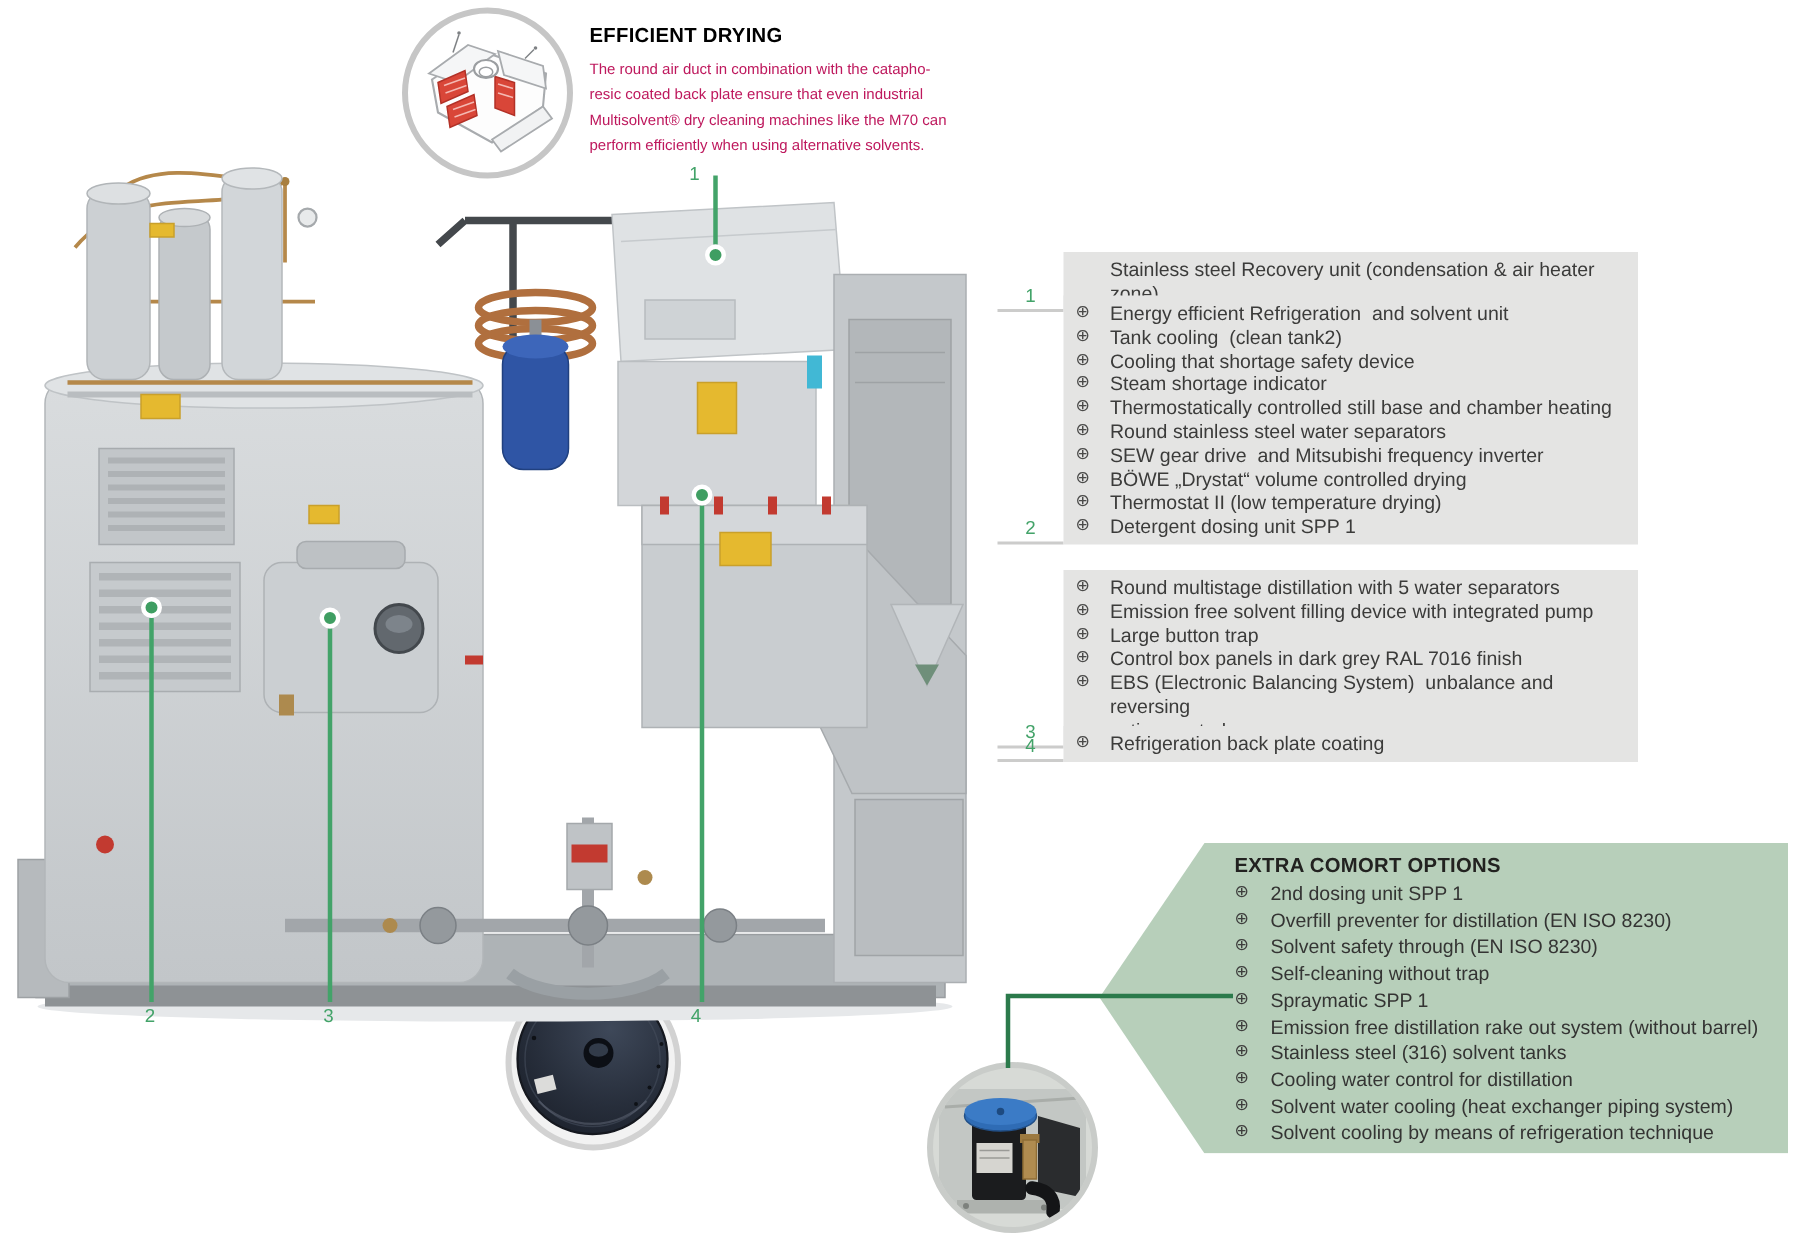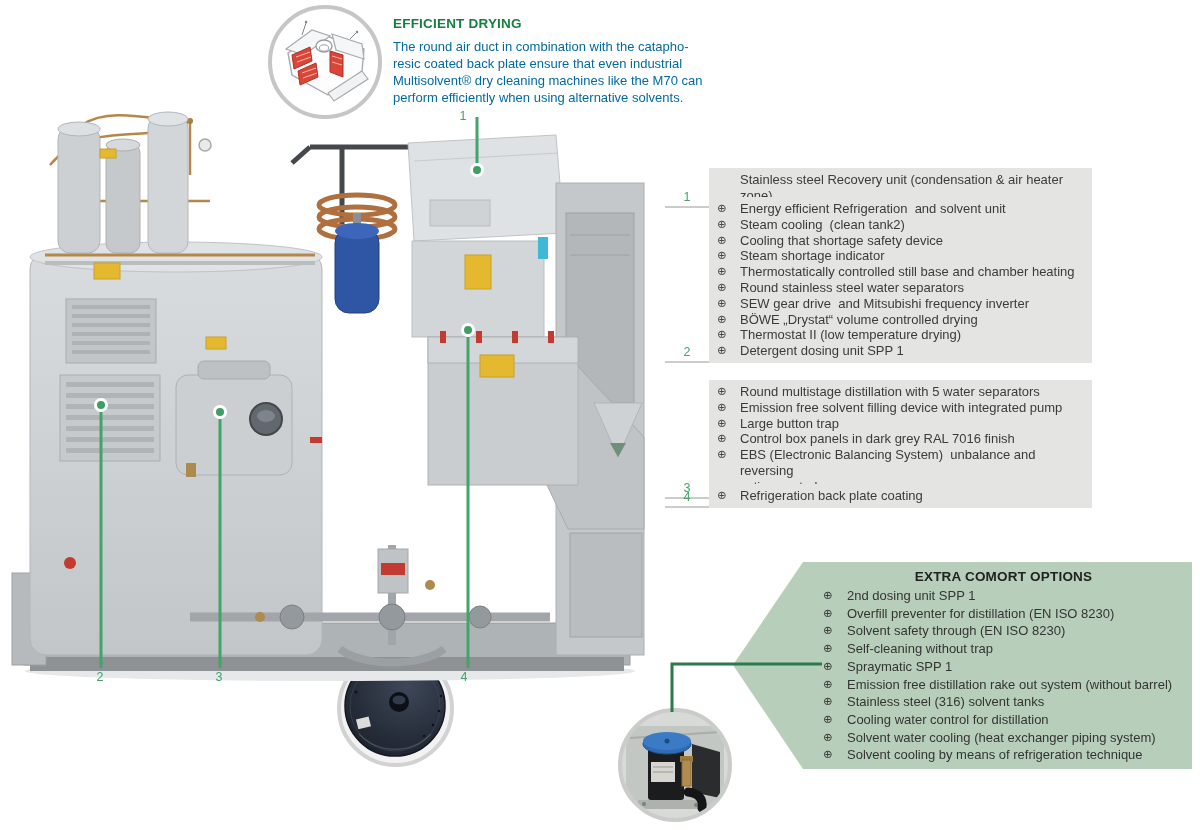--- a/index.html
+++ b/index.html
@@ -3,22 +3,22 @@
 <meta charset="utf-8">
 <title>M70 Multisolvent Brochure Page</title>
 <style>
   html,body{margin:0;padding:0;background:#fff;}
   body{width:1200px;height:830px;position:relative;overflow:hidden;
        font-family:"Liberation Sans","DejaVu Sans",sans-serif;color:#3b3b3a;}
   .abs{position:absolute;}
 
   
   .edb{position:absolute;left:393px;top:16px;width:326px;}
-  .edb h3{font-size:13.5px;margin:0 0 7px 0;color:#15803d;letter-spacing:.2px;}
-  .edb p{font-size:13px;line-height:17px;margin:0;color:#0369a1;white-space:pre-line;}
+  .edb h3{font-size:13.5px;margin:0 0 7px 0;color:#000000;letter-spacing:.2px;}
+  .edb p{font-size:10px;line-height:17px;margin:0;color:#be185d;white-space:pre-line;}
 
   
   .inset{position:absolute;border-radius:50%;background:#fff;box-sizing:border-box;overflow:hidden;}
   .inset svg{display:block;}
   #inset-drawing{left:268px;top:5px;width:114px;height:114px;border:4px solid #c6c6c6;}
   #inset-backplate{left:337px;top:650px;width:117px;height:117px;border:4px solid #d2d2d2;background:#f2f2f2;}
   #inset-pump{left:618px;top:708px;width:114px;height:114px;border:4px solid #c9ccc9;background:#d7dad6;}
 
   
   #machine{left:10px;top:105px;width:645px;height:585px;z-index:1;}
@@ -45,21 +45,21 @@
   .num{font-size:12.5px;color:#43a369;padding-bottom:2px;}
   .fbox{flex:1;background:#e4e4e3;padding:4px 8px;font-size:13px;line-height:15.8px;color:#3b3b3a;}
   .fline{display:flex;}
   .fb{width:23px;flex:none;font-size:11.5px;color:#4a4a49;}
   .ft{flex:1;white-space:pre-wrap;}
 
   
   .extra{position:absolute;left:733px;top:562px;width:459px;height:207px;background:#b7cfba;
          clip-path:polygon(70px 0,100% 0,100% 100%,70px 100%,0 103px);
          padding:7px 8px 0 90px;box-sizing:border-box;z-index:1;}
-  .extra h3{font-size:13.5px;margin:0 0 3px 0;color:#222220;letter-spacing:.2px;text-align:center;}
+  .extra h3{font-size:13.5px;margin:0 0 3px 0;color:#222220;letter-spacing:.2px;}
   .xline{display:flex;font-size:13px;line-height:17.7px;color:#343433;}
   .xline .fb{width:24px;font-size:11.5px;color:#3e3e3d;}
 </style>
 </head>
 <body>
 
 <div class="inset" id="inset-drawing">
   <svg width="106" height="106" viewBox="0 0 106 106">
     <polygon points="16,44 46,24 92,40 90,62 56,86 20,66" fill="#fdfdfd" stroke="#a8abae" stroke-width="1.4"></polygon>
     <polygon points="14,40 40,21 58,27 32,46" fill="#f5f6f7" stroke="#a8abae" stroke-width="1.2"></polygon>
@@ -238,21 +238,21 @@
       <div class="rail">
         <span class="num">2</span>
       </div>
       <div class="fbox">
         <div class="fline">
           <span class="fb">⊕</span>
           <span class="ft">Energy efficient Refrigeration  and solvent unit</span>
         </div>
         <div class="fline">
           <span class="fb">⊕</span>
-          <span class="ft">Steam cooling  (clean tank2)</span>
+          <span class="ft">Tank cooling  (clean tank2)</span>
         </div>
         <div class="fline">
           <span class="fb">⊕</span>
           <span class="ft">Cooling that shortage safety device</span>
         </div>
         <div class="fline">
           <span class="fb">⊕</span>
           <span class="ft">Steam shortage indicator</span>
         </div>
         <div class="fline">

